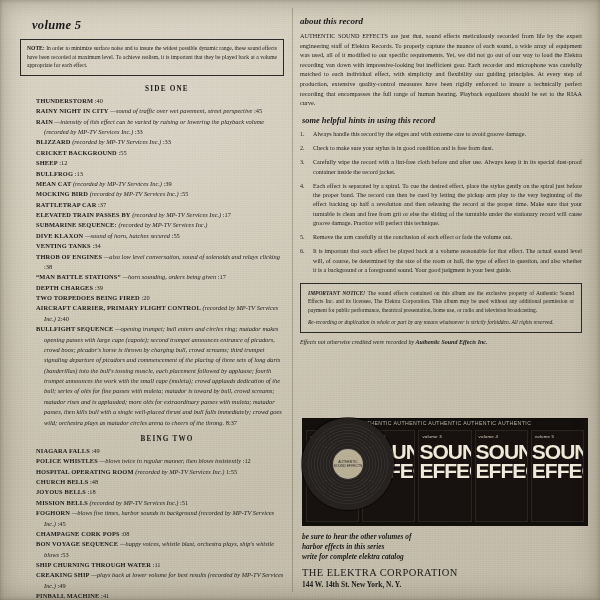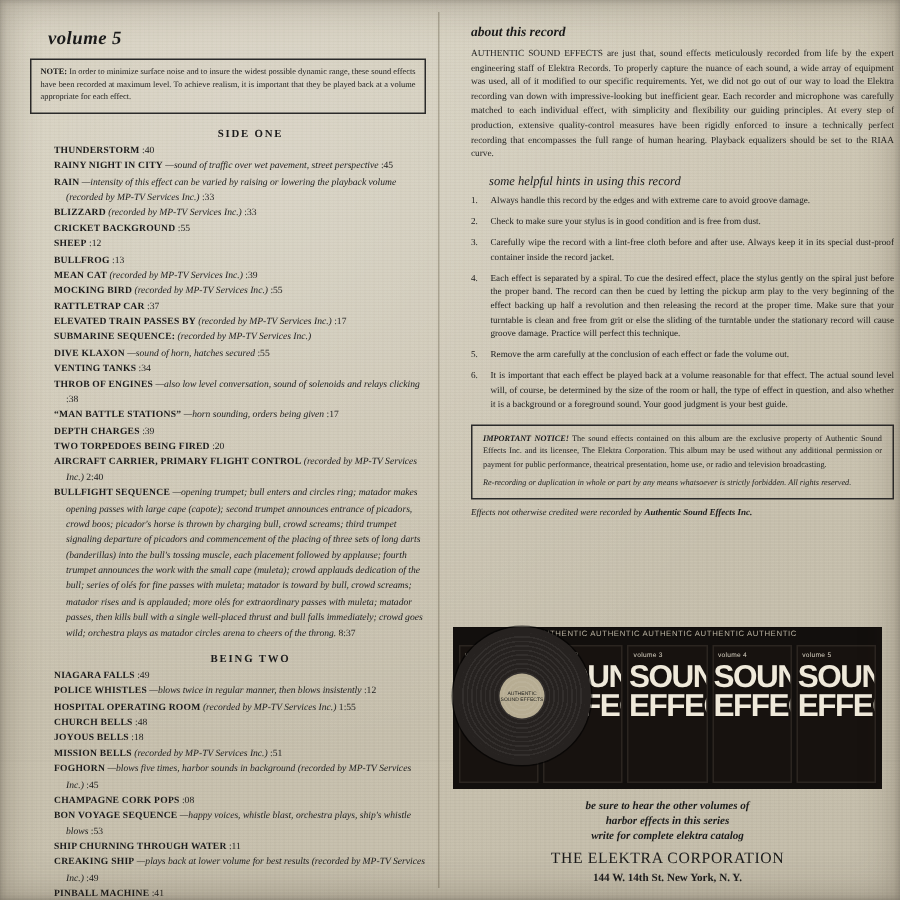--- a/index.html
+++ b/index.html
@@ -56,26 +56,26 @@
     font-size:6.4px;line-height:1.62;
     padding-left:18px;text-indent:-8px;
     margin-left:12px;
     white-space:normal;
   }
   .tname{font-weight:bold;text-transform:uppercase;letter-spacing:.15px;}
   .tdesc{font-style:italic;}
   .ttime{font-style:normal;}
 
   
-  .right{position:absolute;left:312px;top:14px;width:286px;height:574px;}
+  .right{position:absolute;left:298px;top:14px;width:286px;height:574px;}
   .r-head{
     font-style:italic;font-weight:bold;font-size:9px;margin:2px 0 5px 2px;
   }
   .r-body{font-size:6.2px;line-height:1.55;text-align:justify;margin:0 2px 8px 2px;}
-  .r-head2{font-style:italic;font-weight:normal;font-size:8.4px;margin:8px 0 5px 14px;}
+  .r-head2{font-style:italic;font-weight:bold;font-size:8.4px;margin:8px 0 5px 4px;}
   ol.hints{margin:0 2px 0 2px;padding:0;list-style:none;counter-reset:h;}
   ol.hints li{
     font-size:6.1px;line-height:1.52;text-align:justify;
     margin-bottom:5px;padding-left:13px;text-indent:-13px;
   }
   .hnum{display:inline-block;width:13px;text-indent:0;}
 
   .notice{
     border:1px solid #2a2a2a;margin:8px 2px 6px 2px;padding:5px 7px 6px 7px;
     font-size:5.5px;line-height:1.5;text-align:justify;
@@ -129,21 +129,21 @@
       rgba(255,255,255,0.055) 0 1px, rgba(0,0,0,0) 1px 3px);
   }
   .record .lbl{
     position:absolute;left:50%;top:50%;width:30px;height:30px;margin:-15px 0 0 -15px;
     border-radius:50%;background:#b7ad93;
     font-family:"Liberation Sans",sans-serif;font-size:3.4px;color:#20201c;
     display:flex;align-items:center;justify-content:center;text-align:center;
   }
   .bottom{
     position:absolute;left:302px;top:532px;width:286px;
-    text-align:center;
+    text-align:left;
   }
   .b1{font-style:italic;font-weight:bold;font-size:7.4px;line-height:1.35;}
   .b2{font-family:"Liberation Serif",serif;font-weight:normal;font-size:10.5px;
       letter-spacing:.4px;margin-top:5px;}
   .b3{font-size:7.4px;font-weight:bold;margin-top:2px;}
 </style>
 </head>
 <body>
 
 <div class="sleeve">

